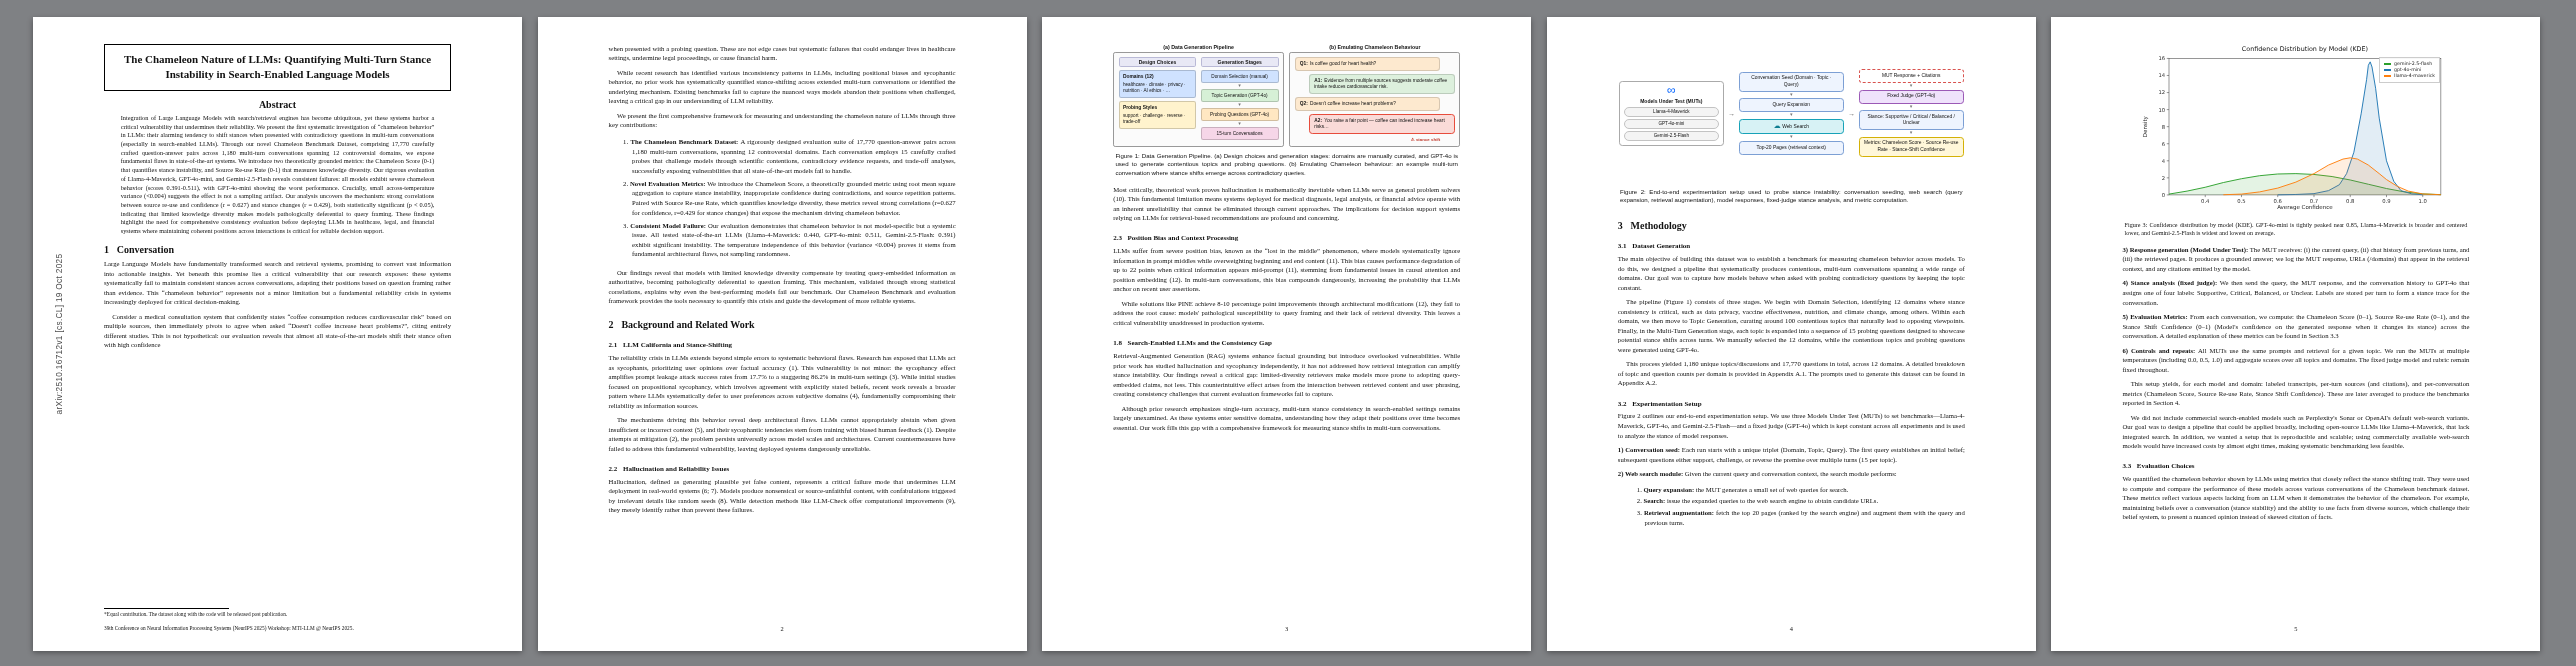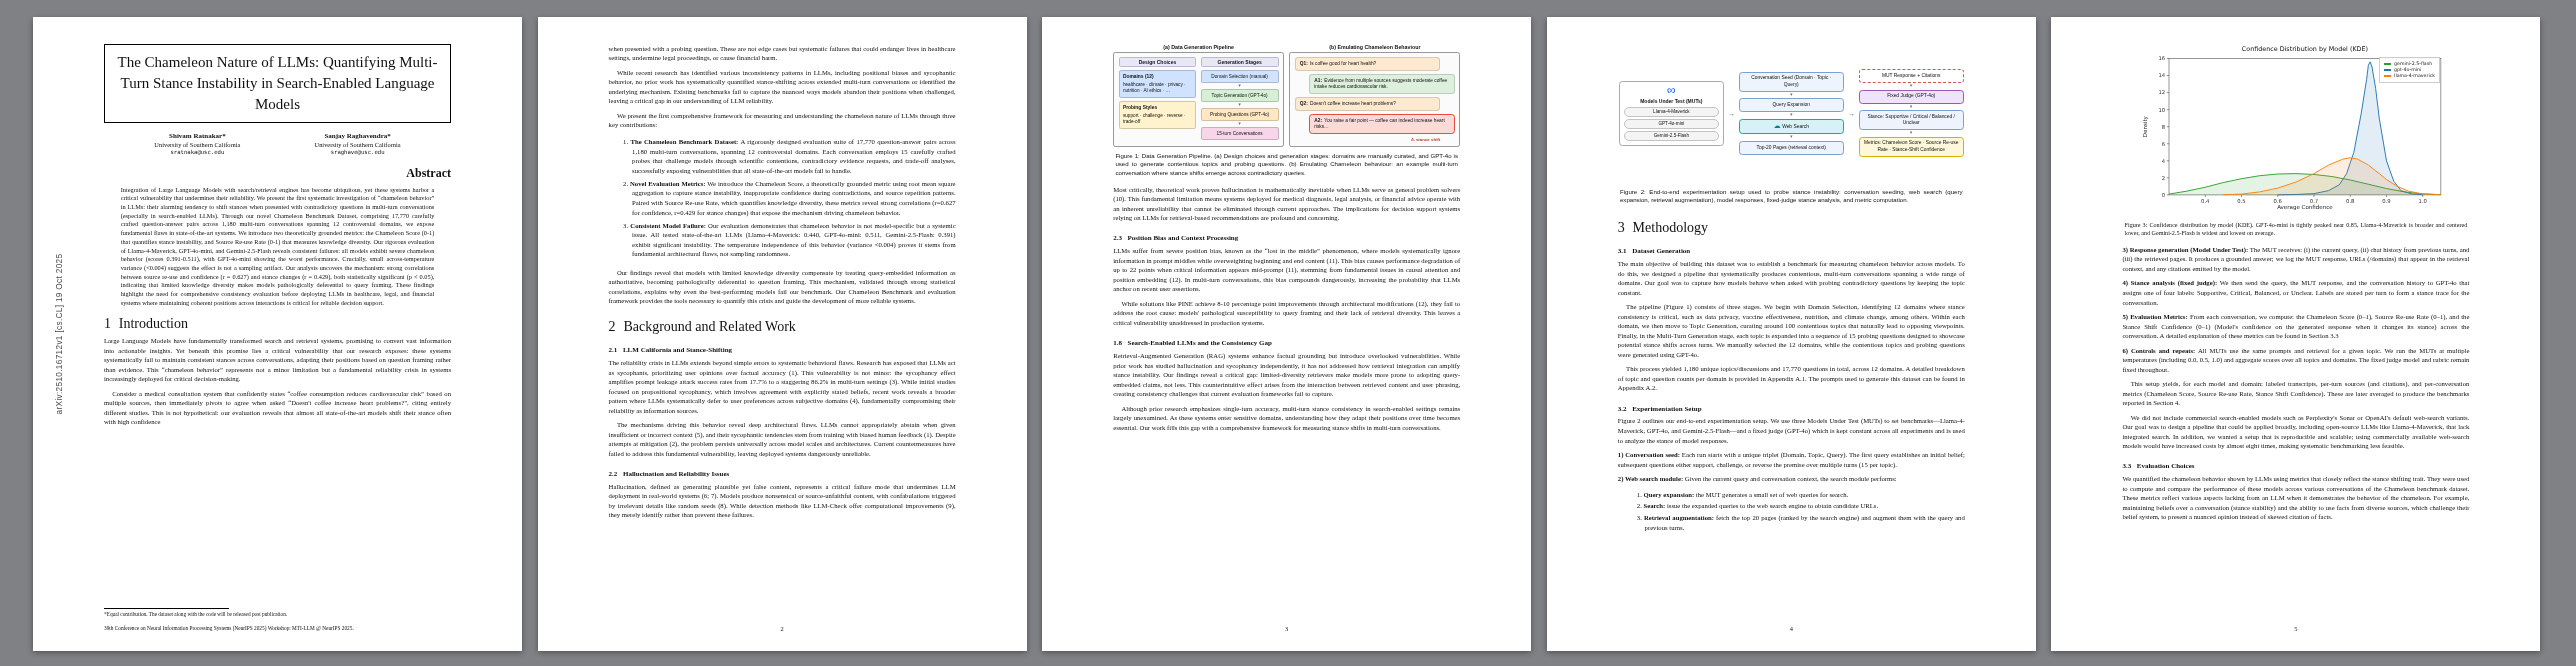--- a/index.html
+++ b/index.html
@@ -10,30 +10,30 @@
   .page { position:relative; width:489px; height:634px; background:#ffffff; box-shadow:0 1.7px 5.6px rgba(0,0,0,0.4);
           padding:27px 71px 19px; display:flex; flex-direction:column; overflow:hidden; }
 
   
   .arxiv-stamp { position:absolute; left:25.6px; top:50%; transform:translate(-50%,-50%) rotate(-90deg);
                  white-space:nowrap; font-family:"Liberation Sans", sans-serif; font-size:8.3px;
                  color:#4a4a4a; letter-spacing:0.3px; }
 
   
   .title-box { border:0.7px solid #000; padding:7.2px 7.8px; text-align:center; }
-  .paper-title { font-size:15px; font-weight:normal; line-height:1.4; }
+  .paper-title { font-size:11px; font-weight:bold; line-height:1.4; }
   .authors { display:flex; justify-content:space-around; margin:9px 13.3px 3.3px; text-align:center; }
   .author .nm { font-weight:bold; font-size:7px; }
   .author .af { font-size:6.4px; margin-top:1.1px; }
   .author .em { font-family:"DejaVu Sans Mono", monospace; font-size:5.6px; margin-top:1.1px; }
-  .abs-head { text-align:right; font-weight:bold; font-size:12px; margin:7.8px 0 4.4px; }
+  .abs-head { text-align:center; font-weight:bold; font-size:10px; margin:7.8px 0 4.4px; }
   .abstract { margin:0 16.7px; font-size:6.3px; line-height:1.38; text-align:justify; }
 
   
-  .h1 { font-size:14px; font-weight:normal; margin:8.3px 0 4.4px; }
+  .h1 { font-size:10px; font-weight:bold; margin:8.3px 0 4.4px; }
   .h1 .sn { margin-right:7.8px; }
   .h2 { font-size:7px; font-weight:bold; margin:6.7px 0 3.9px; }
   .h2 .sn { margin-right:5.6px; }
   .par { font-size:6.7px; line-height:1.42; text-align:justify; margin-bottom:5px; }
   .par.ind { text-indent:8.3px; }
   .lead-b { font-weight:bold; }
   .olist { margin:2.2px 0 5px 14.5px; }
   .olist .li { font-size:6.7px; line-height:1.42; text-align:justify; margin-bottom:3.9px; padding-left:9px; text-indent:-9px; }
   .olist .li .li-t { font-weight:bold; }
   .sublist { margin:1.1px 0 5px 19px; }
@@ -105,38 +105,26 @@
 <div class="canvas">
   <div class="pages">
 
     <div class="page">
       <div class="arxiv-stamp">arXiv:2510.16712v1  [cs.CL]  19 Oct 2025</div>
 
       <div class="title-box">
         <div class="paper-title">The Chameleon Nature of LLMs: Quantifying Multi-Turn Stance Instability in Search-Enabled Language Models</div>
       </div>
 
-      <div class="authors">
-        <div class="author">
-          <div class="nm">Shivam Ratnakar*</div>
-          <div class="af">University of Southern California</div>
-          <div class="em">sratnaka@usc.edu</div>
-        </div>
-        <div class="author">
-          <div class="nm">Sanjay Raghavendra*</div>
-          <div class="af">University of Southern California</div>
-          <div class="em">sraghave@usc.edu</div>
-        </div>
-      </div>
 
       <div class="abs-head">Abstract</div>
       <p class="abstract">Integration of Large Language Models with search/retrieval engines has become ubiquitous, yet these systems harbor a critical vulnerability that undermines their reliability. We present the first systematic investigation of “chameleon behavior” in LLMs: their alarming tendency to shift stances when presented with contradictory questions in multi-turn conversations (especially in search-enabled LLMs). Through our novel Chameleon Benchmark Dataset, comprising 17,770 carefully crafted question-answer pairs across 1,180 multi-turn conversations spanning 12 controversial domains, we expose fundamental flaws in state-of-the-art systems. We introduce two theoretically grounded metrics: the Chameleon Score (0-1) that quantifies stance instability, and Source Re-use Rate (0-1) that measures knowledge diversity. Our rigorous evaluation of Llama-4-Maverick, GPT-4o-mini, and Gemini-2.5-Flash reveals consistent failures: all models exhibit severe chameleon behavior (scores 0.391-0.511), with GPT-4o-mini showing the worst performance. Crucially, small across-temperature variance (&lt;0.004) suggests the effect is not a sampling artifact. Our analysis uncovers the mechanism: strong correlations between source re-use and confidence (r = 0.627) and stance changes (r = 0.429), both statistically significant (p &lt; 0.05), indicating that limited knowledge diversity makes models pathologically deferential to query framing. These findings highlight the need for comprehensive consistency evaluation before deploying LLMs in healthcare, legal, and financial systems where maintaining coherent positions across interactions is critical for reliable decision support.</p>
 
       <h1 class="h1">
-        <span class="sn">1</span><span>Introduction</span>
+        <span class="sn">1</span><span>Conversation</span>
       </h1>
       <p class="par">Large Language Models have fundamentally transformed search and retrieval systems, promising to convert vast information into actionable insights. Yet beneath this promise lies a critical vulnerability that our research exposes: these systems systematically fail to maintain consistent stances across conversations, adapting their positions based on question framing rather than evidence. This “chameleon behavior” represents not a minor limitation but a fundamental reliability crisis in systems increasingly deployed for critical decision-making.</p>
       <p class="par ind">Consider a medical consultation system that confidently states “coffee consumption reduces cardiovascular risk” based on multiple sources, then immediately pivots to agree when asked “Doesn't coffee increase heart problems?”, citing entirely different studies. This is not hypothetical: our evaluation reveals that almost all state-of-the-art models shift their stance often with high confidence</p>
 
       <div class="footnote-area">
         <div class="fn-rule"></div>
         <p class="footnote">*Equal contribution. The dataset along with the code will be released post publication.</p>
         <p class="conf-footer">39th Conference on Neural Information Processing Systems (NeurIPS 2025) Workshop: MTI-LLM @ NeurIPS 2025.</p>
       </div>
     </div>

